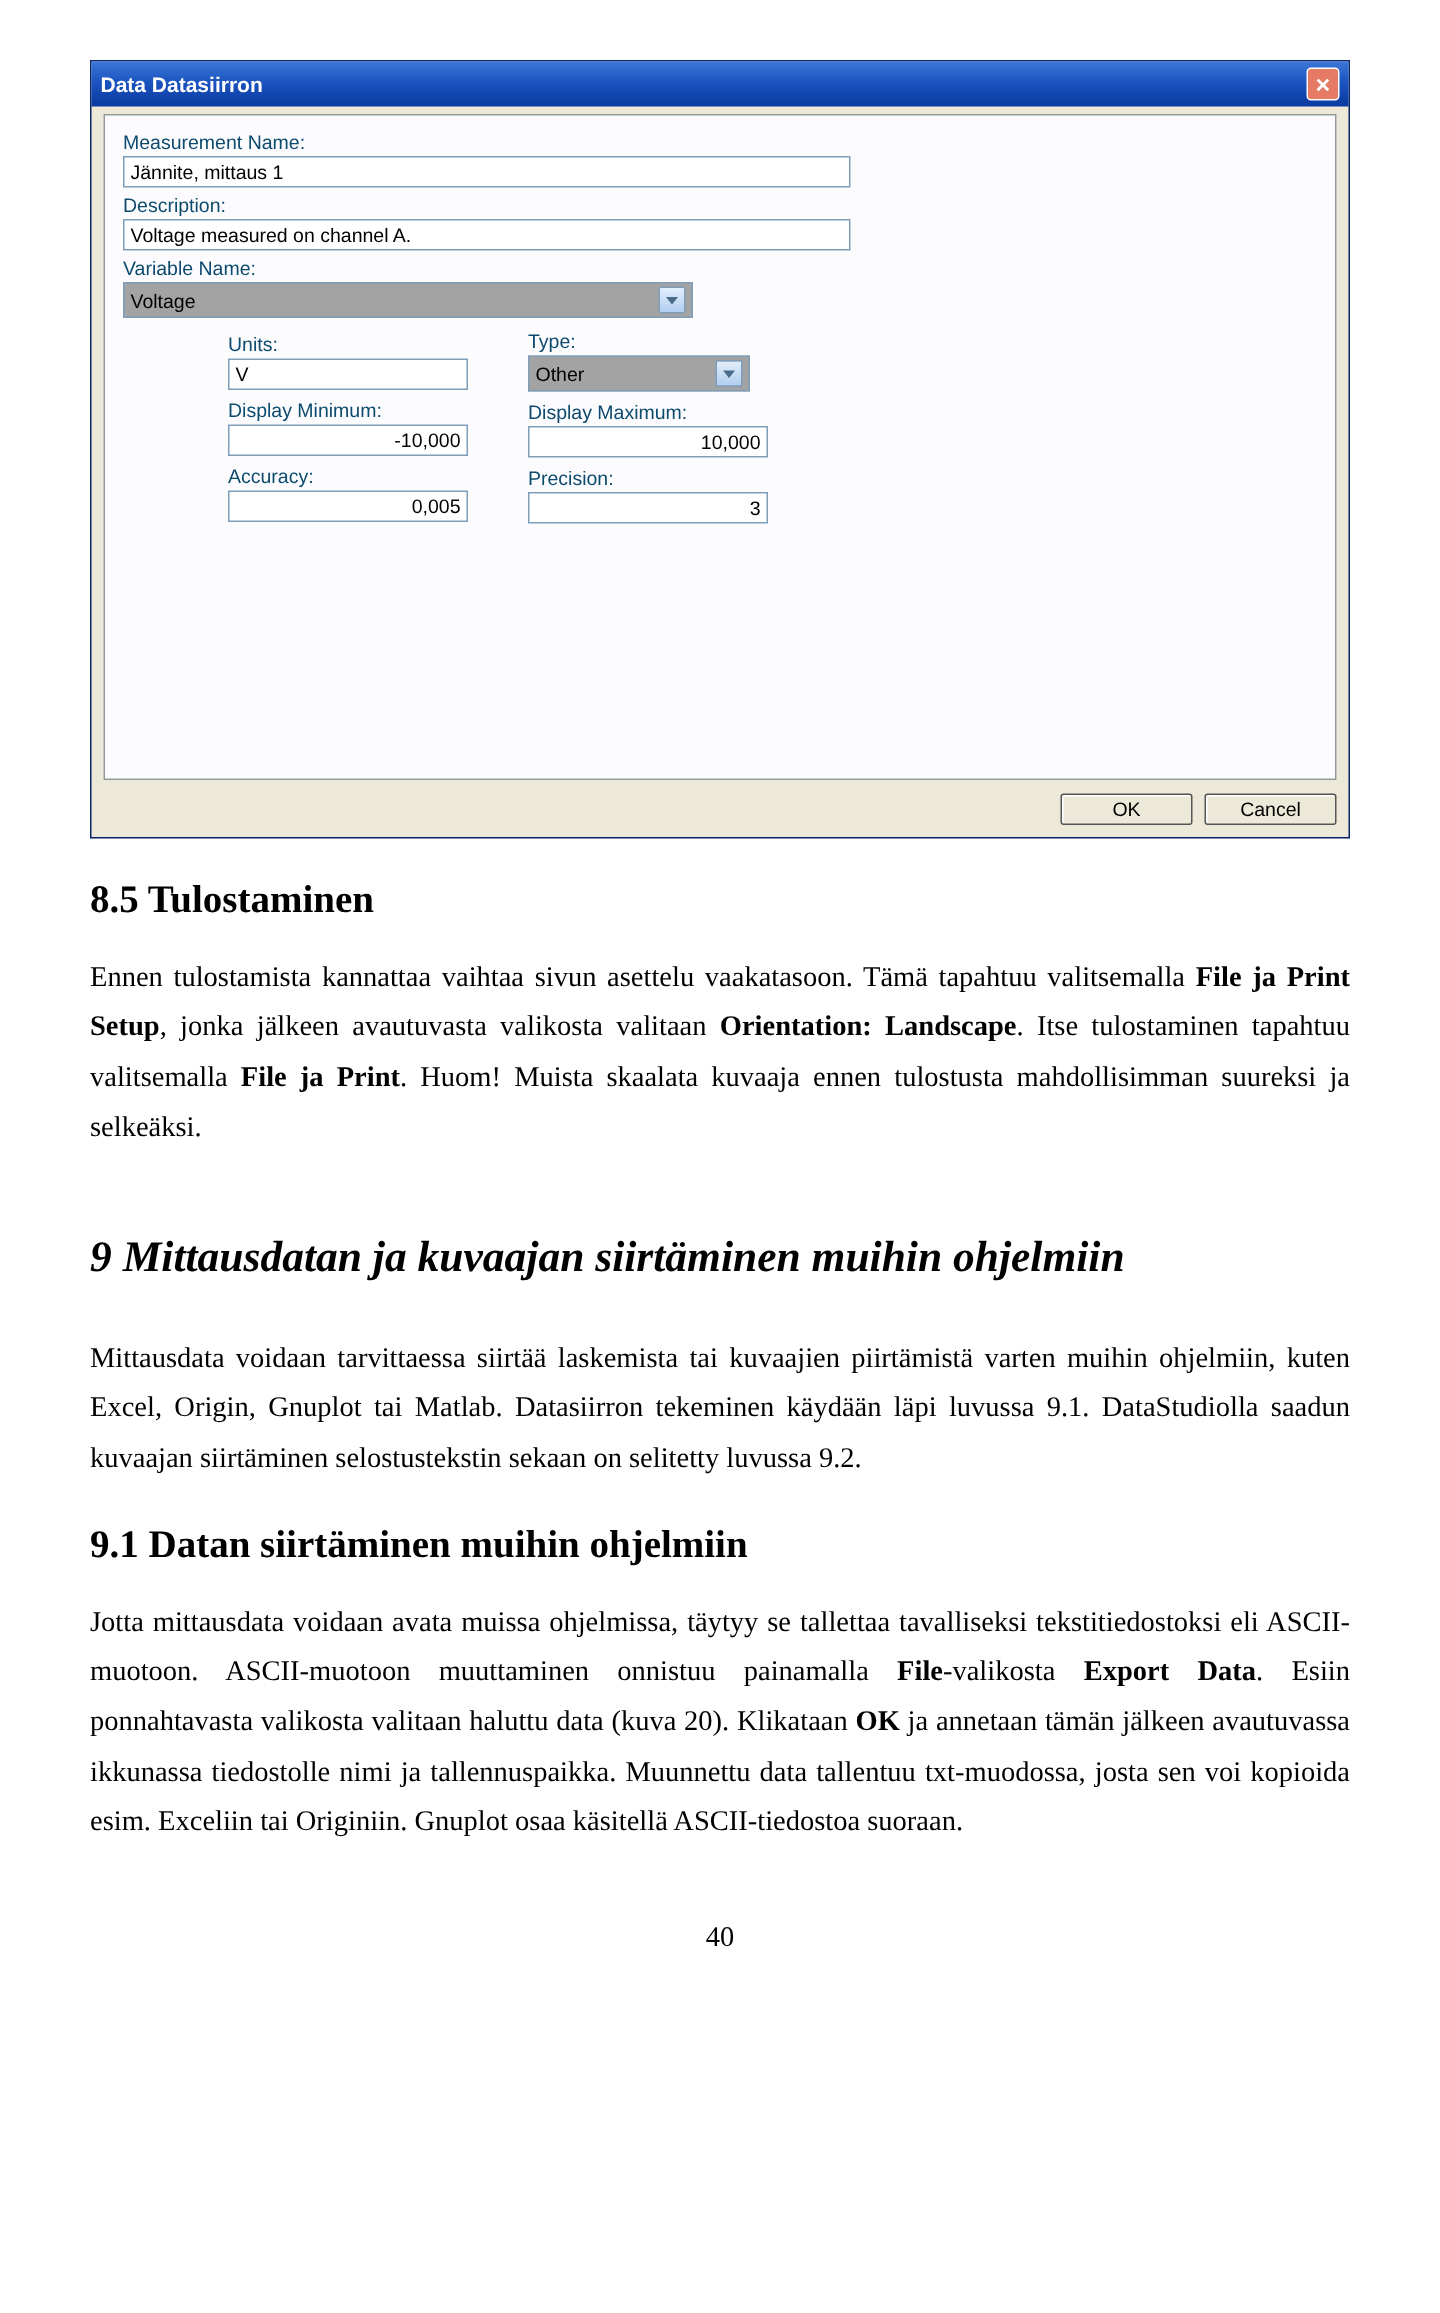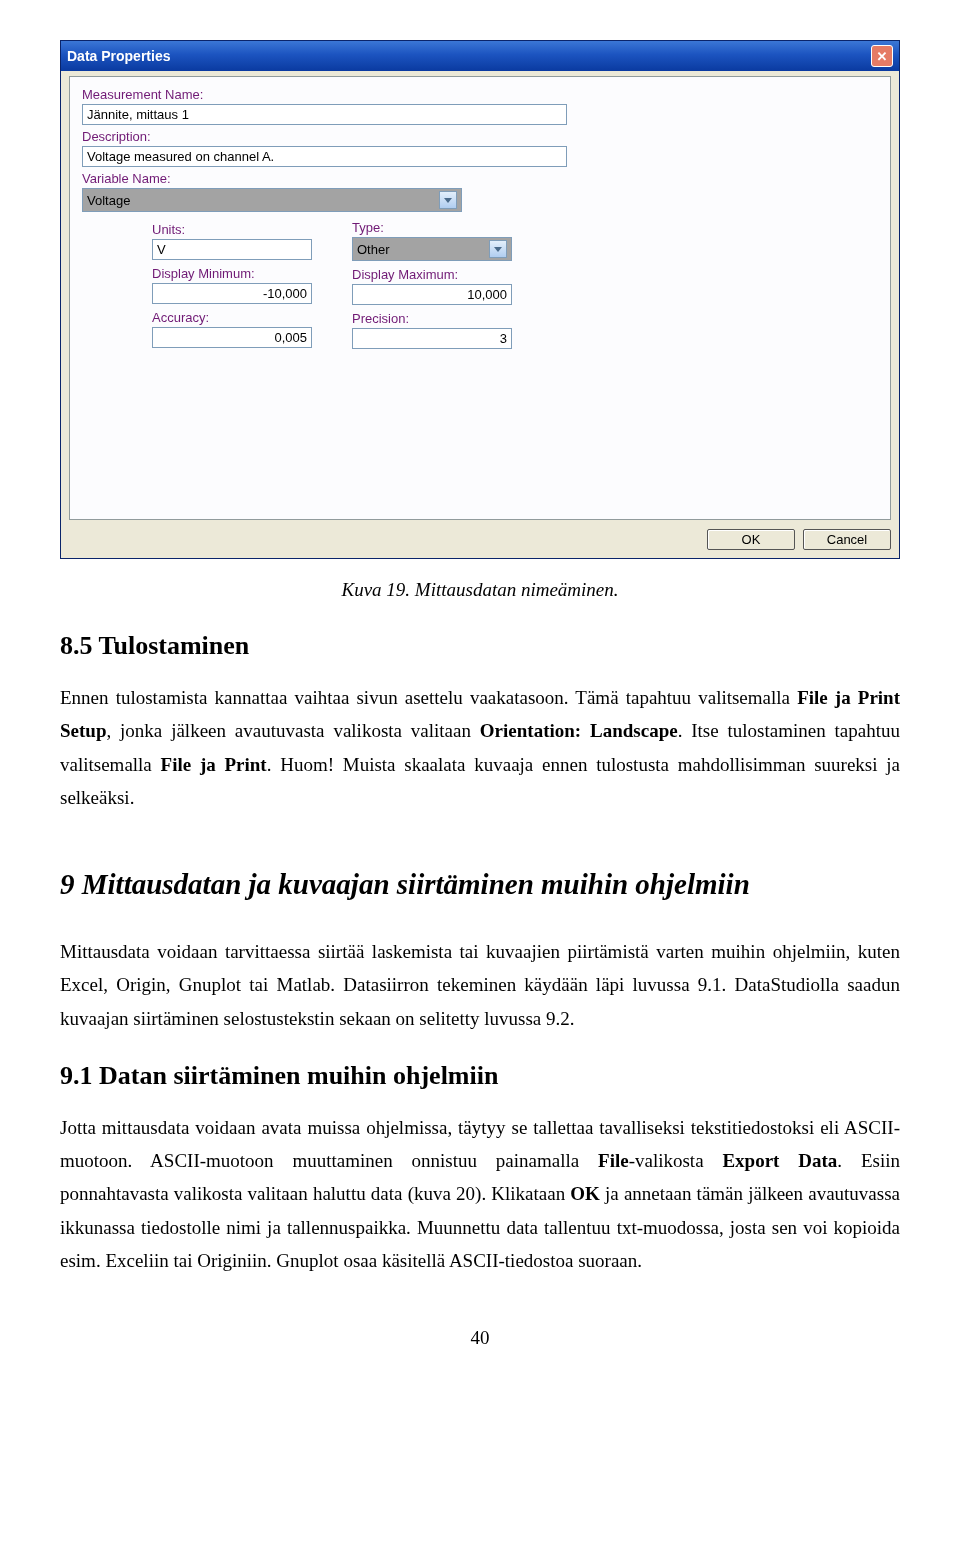--- a/index.html
+++ b/index.html
@@ -78,21 +78,21 @@
     background: #fcfcfe;
     padding: 10px 12px 12px 12px;
     position: relative;
     top: -1px;
     min-height: 420px;
   }
   .field-row {
     margin-bottom: 4px;
   }
   .label {
-    color: #701a75;
+    color: #0c4a6e;
     font-size: 13px;
     display: block;
     margin-bottom: 2px;
   }
   .input {
     border: 1px solid #7f9db9;
     background: #fff;
     padding: 2px 4px;
     font-family: Tahoma, Arial, sans-serif;
     font-size: 13px;
@@ -191,21 +191,21 @@
   }
   .bold { font-weight: bold; }
 </style>
 </head>
 <body>
 
 <div class="page">
 
   <div class="dialog">
     <div class="titlebar">
-      <span class="title">Data Properties</span>
+      <span class="title">Data Datasiirron</span>
       <div class="close-btn">
         <span>✕</span>
       </div>
     </div>
     <div class="dialog-body">
       <div class="tab-panel">
 
         <div class="field-row">
           <span class="label">Measurement Name:</span>
           <input class="input w-full" value="Jännite, mittaus 1" style="">
@@ -230,42 +230,41 @@
           <div class="col">
             <span class="label">Units:</span>
             <input class="input w-small" value="V" style="">
             <span class="label" style="margin-top:6px;">Display Minimum:</span>
             <input class="input w-small num-right" value="-10,000" style="">
             <span class="label" style="margin-top:6px;">Accuracy:</span>
             <input class="input w-small num-right" value="0,005" style="">
           </div>
           <div class="col">
             <span class="label">Type:</span>
-            <div class="select" style="width:160px;gap:16px;">
+            <div class="select" style="width:148px;gap:16px;">
               <span>Other</span>
               <span class="select-arrow">
                   <span class="arrow-down"></span>
                 </span>
             </div>
             <span class="label" style="margin-top:6px;">Display Maximum:</span>
             <input class="input w-small num-right" value="10,000" style="">
             <span class="label" style="margin-top:6px;">Precision:</span>
             <input class="input w-small num-right" value="3" style="">
           </div>
         </div>
 
       </div>
       <div class="button-row">
         <div class="btn">OK</div>
         <div class="btn">Cancel</div>
       </div>
     </div>
   </div>
 
-  <div class="caption">Kuva 19. Mittausdatan nimeäminen.</div>
 
   <div class="h2">8.5   Tulostaminen</div>
 
   <p class="body">
     <span>Ennen tulostamista kannattaa vaihtaa sivun asettelu vaakatasoon. Tämä tapahtuu valitsemalla </span><span class="bold">File ja Print Setup</span><span>, jonka jälkeen avautuvasta valikosta valitaan </span><span class="bold">Orientation: Landscape</span><span>. Itse tulostaminen tapahtuu valitsemalla </span><span class="bold">File ja Print</span><span>. Huom! Muista skaalata kuvaaja ennen tulostusta mahdollisimman suureksi ja selkeäksi.</span>
   </p>
 
   <div class="h1">9  Mittausdatan ja kuvaajan siirtäminen muihin ohjelmiin</div>
 
   <p class="body">Mittausdata voidaan tarvittaessa siirtää laskemista tai kuvaajien piirtämistä varten muihin ohjelmiin, kuten Excel, Origin, Gnuplot tai Matlab. Datasiirron tekeminen käydään läpi luvussa 9.1. DataStudiolla saadun kuvaajan siirtäminen selostustekstin sekaan on selitetty luvussa 9.2.</p>

